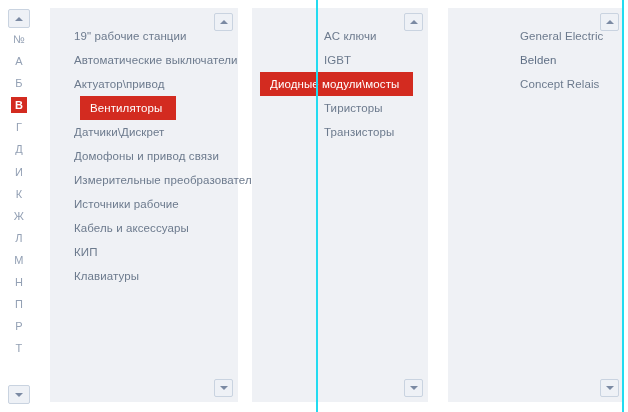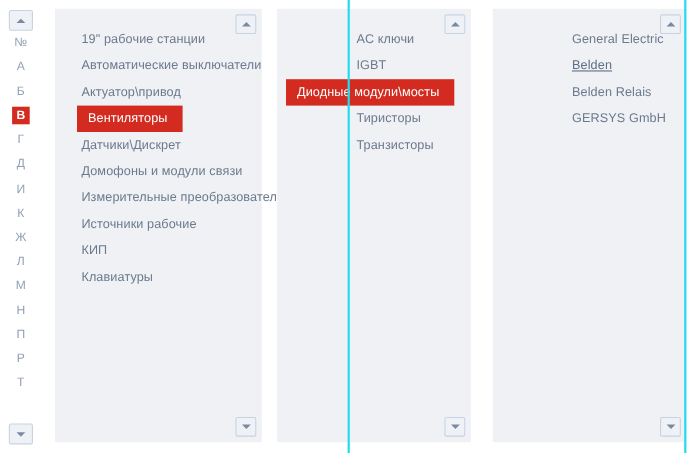--- a/index.html
+++ b/index.html
@@ -141,28 +141,27 @@
   .panel-2 .panel-item,
   .panel-3 .panel-item {
     padding-left: 28px;
     margin-left: 44px;
   }
   .panel-item.selected {
     background: #d32b20;
     color: #ffffff;
     display: inline-block;
     padding-right: 14px;
-    margin-left: 20px;
+    margin-left: 30px;
     padding-left: 10px;
   }
   .panel-2 .panel-item.selected {
     margin-left: 8px;
   }
   .panel-item.link {
-    text-decoration: underline;
     color: #5f6f85;
   }
   .panel-item-row {
     display: block;
   }
 
   
   .guide-line {
     position: absolute;
     top: 0;
@@ -214,27 +213,30 @@
           <div class="panel-item">Автоматические выключатели</div>
         </div>
         <div class="panel-item-row">
           <div class="panel-item">Актуатор\привод</div>
         </div>
         <div class="panel-item-row"><div class="panel-item selected">Вентиляторы</div></div>
         <div class="panel-item-row">
           <div class="panel-item">Датчики\Дискрет</div>
         </div>
         <div class="panel-item-row">
-          <div class="panel-item">Домофоны и модули связи</div>
+          <div class="panel-item">Домофоны и привод связи</div>
         </div>
         <div class="panel-item-row">
           <div class="panel-item">Измерительные преобразователи</div>
         </div>
         <div class="panel-item-row">
           <div class="panel-item">Источники рабочие</div>
+        </div>
+        <div class="panel-item-row">
+          <div class="panel-item">Кабель и аксессуары</div>
         </div>
         <div class="panel-item-row">
           <div class="panel-item">КИП</div>
         </div>
         <div class="panel-item-row">
           <div class="panel-item">Клавиатуры</div>
         </div>
       </div>
     <div class="panel-scroll-btn bottom">
       <span class="chev chev-down"></span>
@@ -270,24 +272,21 @@
       <span class="chev chev-up"></span>
     </div>
     <div class="panel-items" id="col-2">
         <div class="panel-item-row">
           <div class="panel-item">General Electric</div>
         </div>
         <div class="panel-item-row">
           <div class="panel-item link">Belden</div>
         </div>
         <div class="panel-item-row">
-          <div class="panel-item">Belden Relais</div>
-        </div>
-        <div class="panel-item-row">
-          <div class="panel-item">GERSYS GmbH</div>
+          <div class="panel-item">Concept Relais</div>
         </div>
       </div>
     <div class="panel-scroll-btn bottom">
       <span class="chev chev-down"></span>
     </div>
   </div>
 
   <div class="guide-line" id="guide-0" style="left: 316px; background: rgb(34, 219, 240);"></div>
   <div class="guide-line" id="guide-1" style="left: 622px; background: rgb(34, 219, 240);"></div>
 

